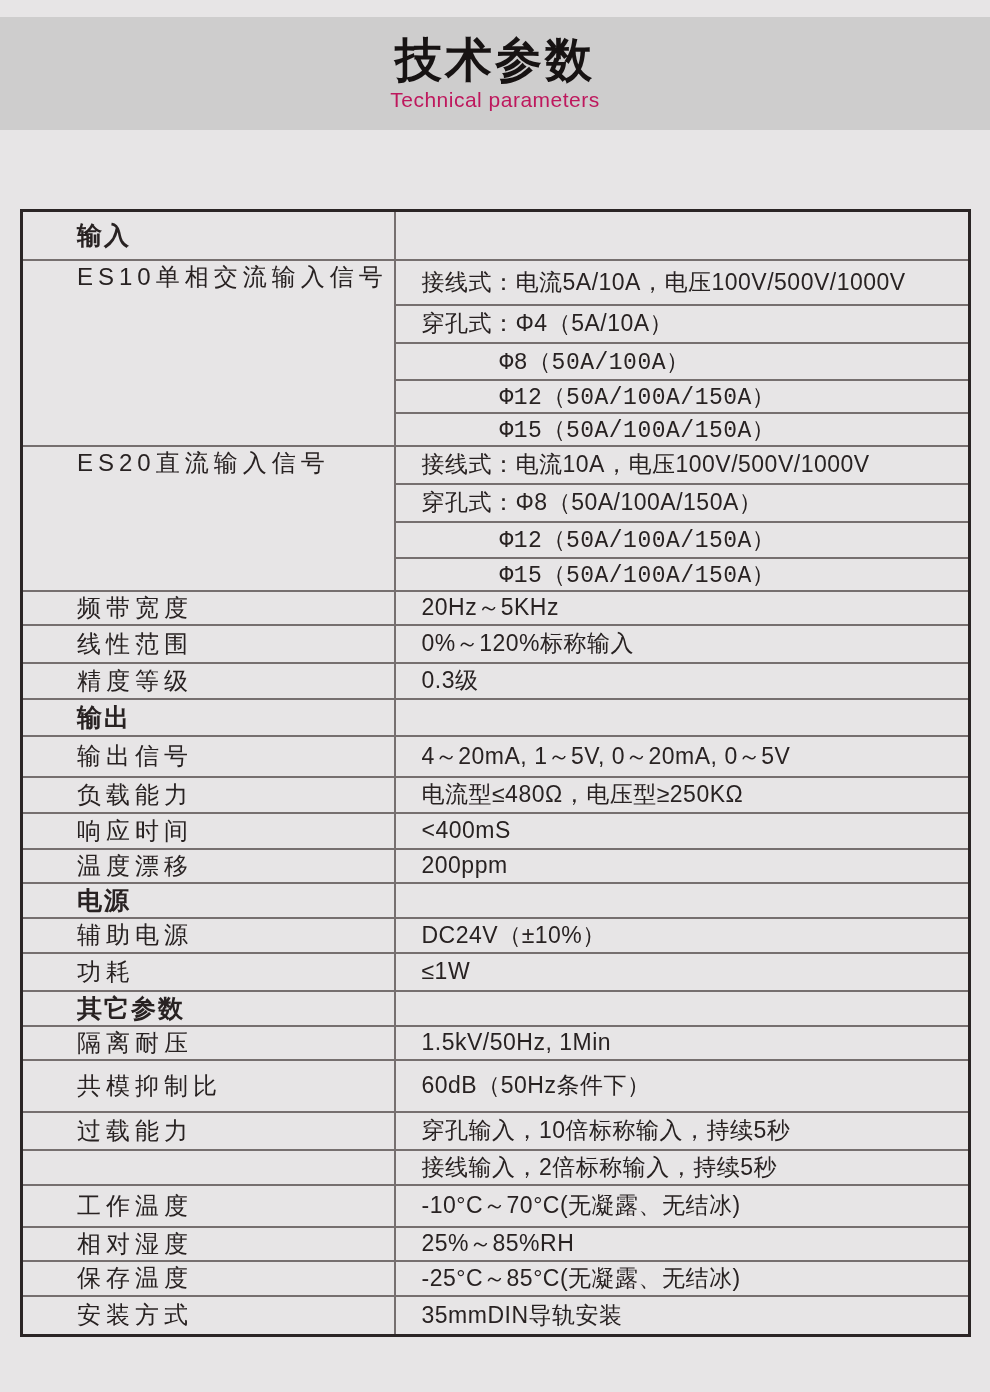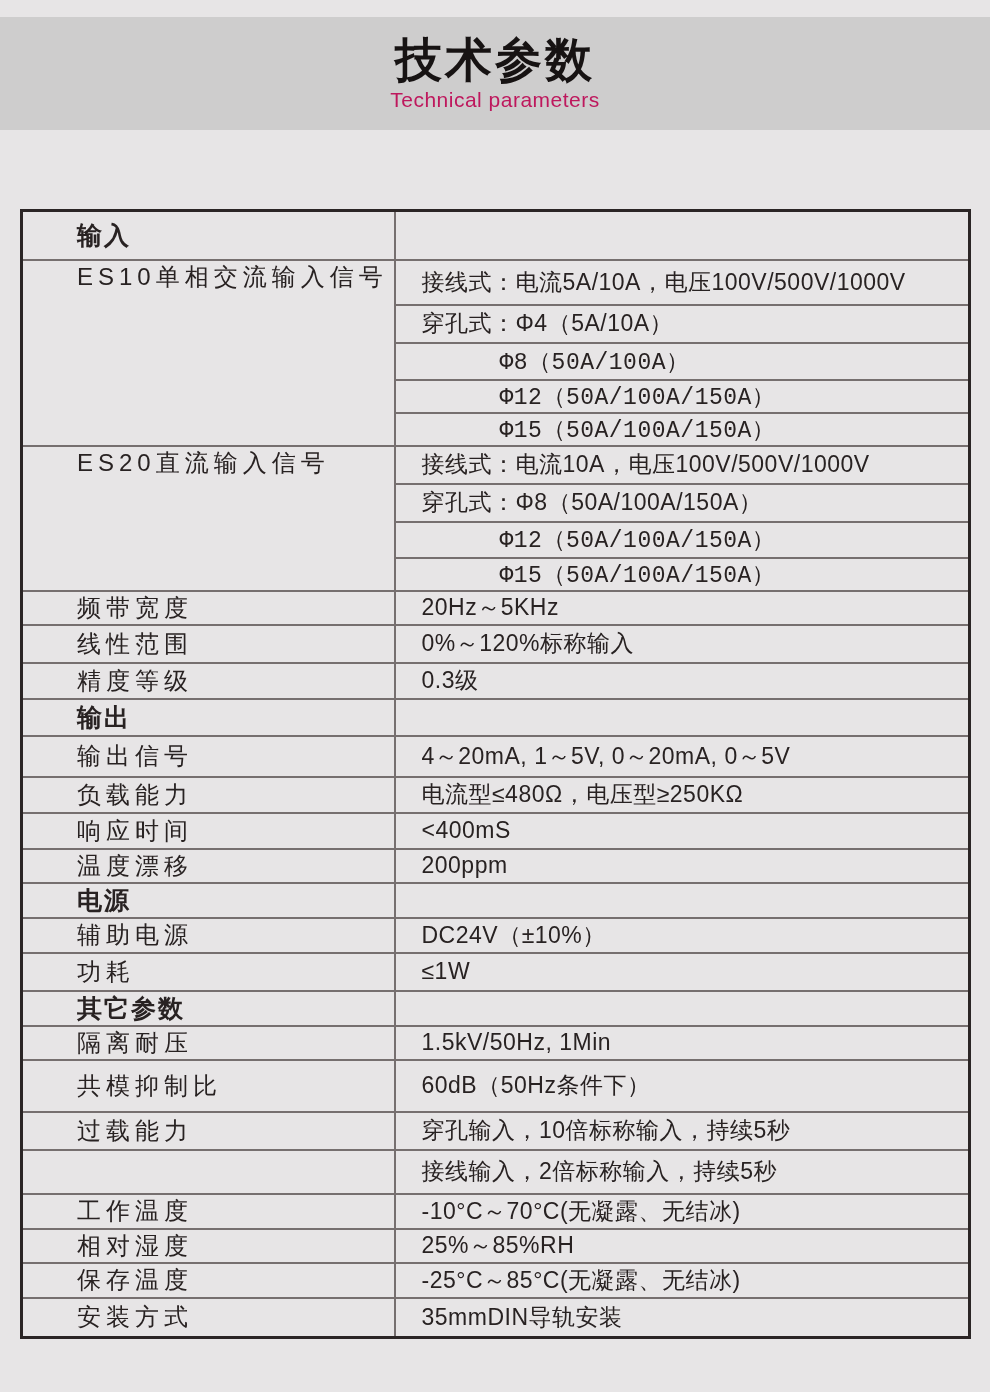--- a/index.html
+++ b/index.html
@@ -169,25 +169,25 @@
       <td class="value">1.5kV/50Hz, 1Min</td>
     </tr>
     <tr style="height:52px">
       <td class="label">共模抑制比</td>
       <td class="value">60dB（50Hz条件下）</td>
     </tr>
     <tr style="height:38px">
       <td class="label">过载能力</td>
       <td class="value">穿孔输入，10倍标称输入，持续5秒</td>
     </tr>
-    <tr style="height:44px">
+    <tr style="height:35px">
       <td class="label"></td>
       <td class="value">接线输入，2倍标称输入，持续5秒</td>
     </tr>
-    <tr style="height:35px">
+    <tr style="height:42px">
       <td class="label">工作温度</td>
       <td class="value">-10°C～70°C(无凝露、无结冰)</td>
     </tr>
     <tr style="height:34px">
       <td class="label">相对湿度</td>
       <td class="value">25%～85%RH</td>
     </tr>
     <tr style="height:35px">
       <td class="label">保存温度</td>
       <td class="value">-25°C～85°C(无凝露、无结冰)</td>

